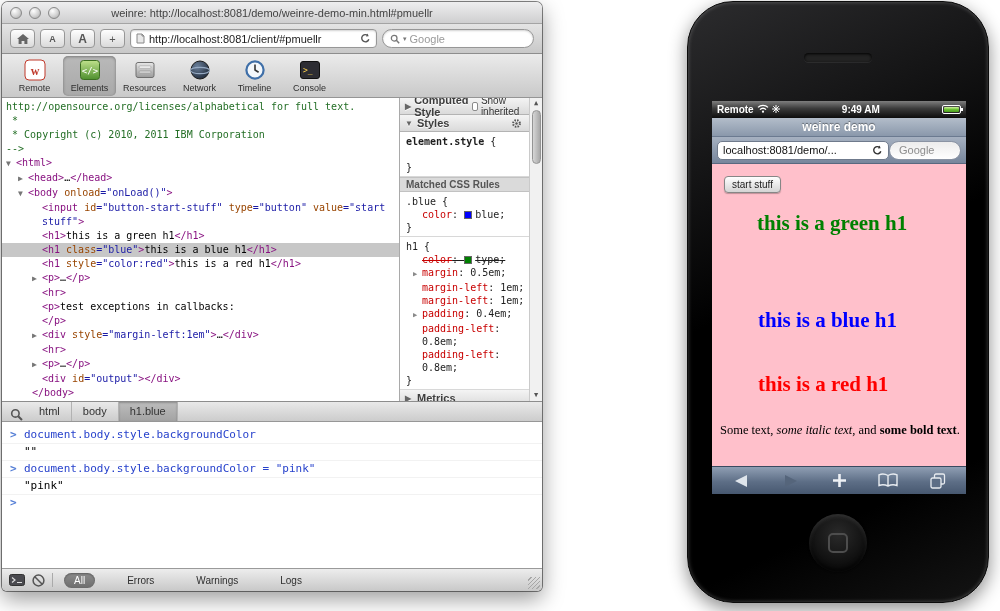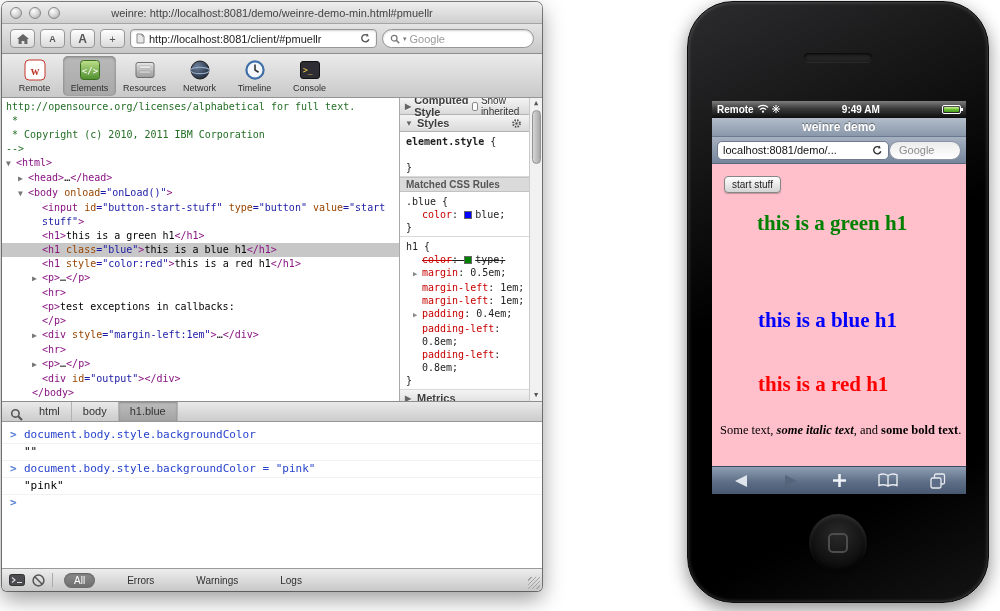--- a/index.html
+++ b/index.html
@@ -409,21 +409,21 @@
         <div class="psearch">Google</div>
       </div>
 
       <div class="pcontent" id="pcontent" style="background: rgb(255, 192, 203);">
         <button class="startbtn">start stuff</button>
         <div id="headings">
             <div class="ph1" style="color: rgb(0, 128, 0);">this is a green h1</div>
             <div class="ph1" style="color: rgb(0, 0, 255);">this is a blue h1</div>
             <div class="ph1" style="color: rgb(255, 0, 0);">this is a red h1</div>
           </div>
-        <p class="ptext" id="paragraph"><span>Some text, </span><span style="font-style: italic; font-weight: bold;">some italic text</span><span>, and </span><span style="font-weight: bold;">some bold text</span><span>.</span></p>
+        <p class="ptext" id="paragraph"><span>Some text, </span><span style="font-style: italic;">some italic text</span><span>, and </span><span style="font-weight: bold;">some bold text</span><span>.</span></p>
       </div>
 
       <div class="ptoolbar">
         <span class="pticon">
           <svg width="18" height="14" viewBox="0 0 18 14">
               <path d="M15 1 L3 7 L15 13 Z" fill="#dfe5ec"></path>
             </svg>
         </span>
         <span class="pticon">
           <svg width="18" height="14" viewBox="0 0 18 14">

